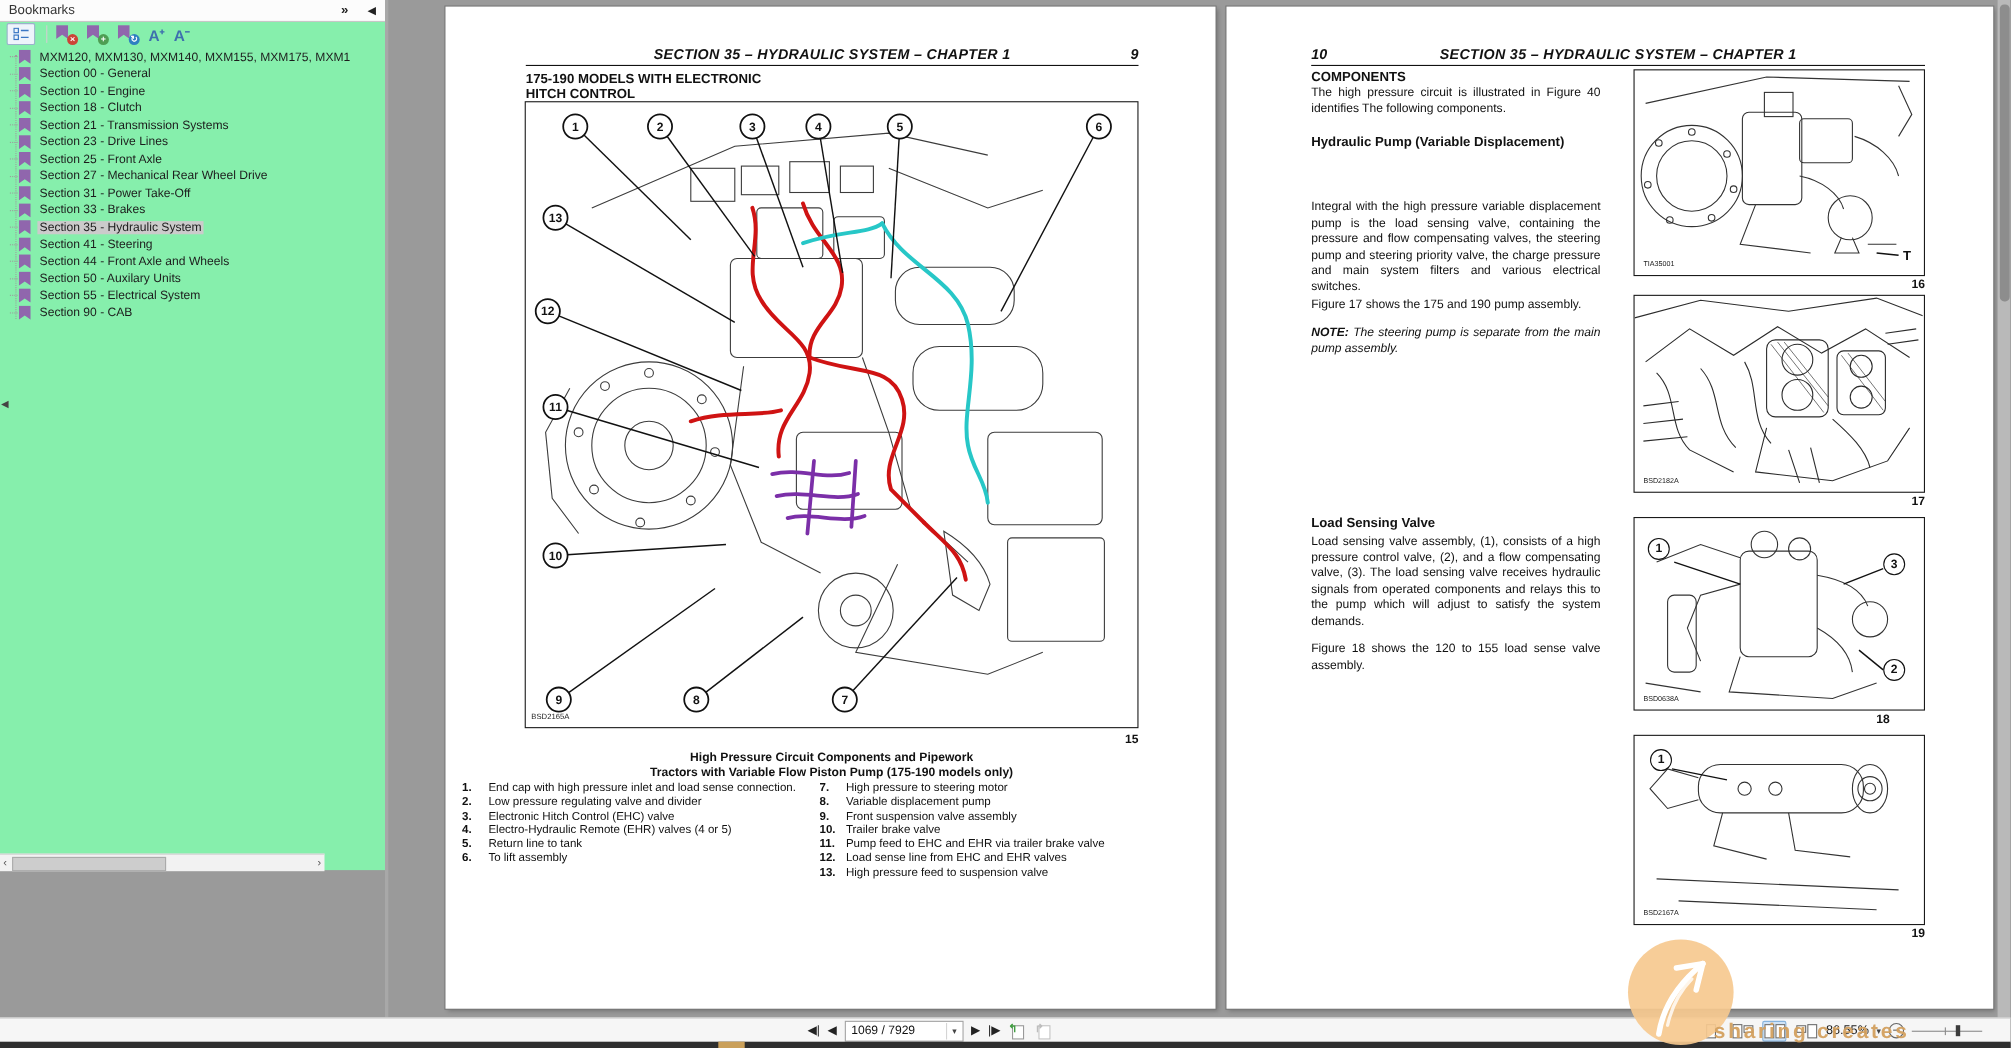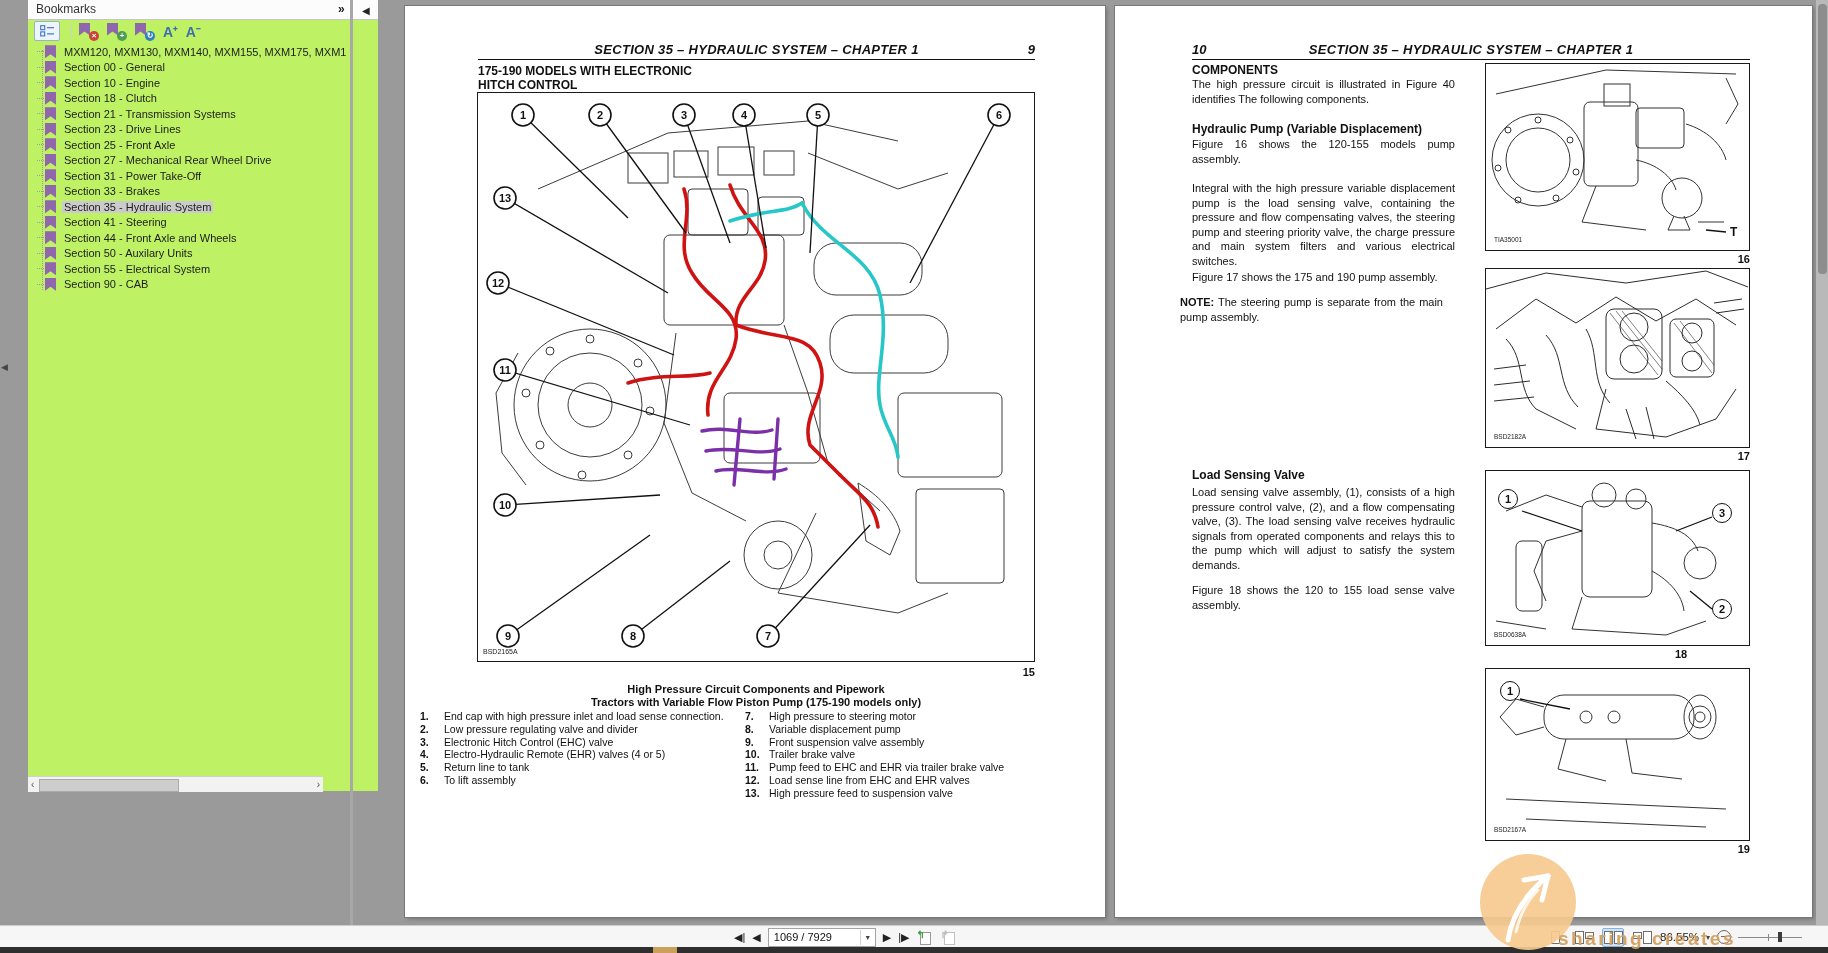--- a/index.html
+++ b/index.html
@@ -1,19 +1,19 @@
 <!DOCTYPE html>
 <html><head>
 <meta charset="utf-8">
 <style>
   html,body{margin:0;padding:0;background:#6f6f6f;font-family:"Liberation Sans",sans-serif;}
   #app{position:relative;width:1828px;height:953px;background:#9a9a9a;overflow:hidden;}
 
   
-  #panel{position:absolute;left:0;top:0;width:350px;height:791px;background:#bef264;z-index:10;margin-left:28px;}
+  #panel{position:absolute;left:0;top:0;width:350px;height:791px;background:#86efac;z-index:10;}
   .panel-header{position:absolute;left:0;top:0;width:100%;height:19px;background:#fcfcfc;border-bottom:1px solid #c6c6c6;}
   .panel-title{position:absolute;left:8px;top:2px;font-size:12px;color:#333;}
   .ph-ico{position:absolute;top:1px;font-size:12px;color:#222;cursor:pointer;line-height:16px;}
   #panel-options{left:310px;font-weight:bold;}
   #panel-collapse{left:334px;font-size:10px;top:3px;}
   .panel-toolbar{position:absolute;left:0;top:20px;width:100%;height:22px;display:flex;align-items:center;padding-left:6px;box-sizing:border-box;}
   .tb-btn{display:flex;align-items:center;justify-content:center;cursor:pointer;margin-right:8px;}
   #btn-checklist{width:24px;height:18px;border:1px solid #9ab2cc;background:#eef4fb;border-radius:2px;}
   .tb-sep{width:1px;height:16px;background:#cfcfcf;margin:0 8px 0 2px;}
   .bm-flag{display:inline-block;width:11px;height:13px;background:#9066ad;clip-path:polygon(0 0,100% 0,100% 100%,50% 70%,0 100%);}
@@ -384,24 +384,23 @@
   </section>
 
   <section class="page" id="page-right">
     <div class="pg-num" style="left:77px;top:36px;">10</div>
     <div class="pg-header" style="left:77px;top:36px;width:558px;text-align:center;">SECTION 35 – HYDRAULIC SYSTEM – CHAPTER 1</div>
     <div class="pg-rule" style="left:77px;top:53px;width:558px;"></div>
 
     <div class="manual-h" style="position:absolute;left:77px;top:57px;">COMPONENTS</div>
     <div class="manual-p" style="position:absolute;left:77px;top:71px;width:263px;">The high pressure circuit is illustrated in Figure 40 identifies The following components.</div>
     <div class="manual-h" style="position:absolute;left:77px;top:116px;">Hydraulic Pump (Variable Displacement)</div>
-    <div class="manual-p" style="position:absolute;left:77px;top:131px;width:263px;">Figure 16 shows the 120-155 models pump assembly.</div>
     <div class="manual-p" style="position:absolute;left:77px;top:175px;width:263px;">Integral with the high pressure variable displacement pump is the load sensing valve, containing the pressure and flow compensating valves, the steering pump and steering priority valve, the charge pressure and main system filters and various electrical switches.</div>
     <div class="manual-p" style="position:absolute;left:77px;top:264px;width:263px;">Figure 17 shows the 175 and 190 pump assembly.</div>
-    <div class="manual-p" style="position:absolute;left:65px;top:289px;width:263px;"><b>NOTE:</b><span> The steering pump is separate from the main pump assembly.</span></div>
+    <div class="manual-p" style="position:absolute;left:77px;top:289px;width:263px;font-style:italic;"><b>NOTE:</b><span> The steering pump is separate from the main pump assembly.</span></div>
 
     <div class="manual-h" style="position:absolute;left:77px;top:462px;">Load Sensing Valve</div>
     <div class="manual-p" style="position:absolute;left:77px;top:479px;width:263px;">Load sensing valve assembly, (1), consists of a high pressure control valve, (2), and a flow compensating valve, (3). The load sensing valve receives hydraulic signals from operated components and relays this to the pump which will adjust to satisfy the system demands.</div>
     <div class="manual-p" style="position:absolute;left:77px;top:577px;width:263px;">Figure 18 shows the 120 to 155 load sense valve assembly.</div>
 
     <div class="fig-frame" style="left:370px;top:57px;width:265px;height:188px;">
       <svg width="262" height="185" viewBox="0 0 262 185">
         <g fill="none" stroke="#333" stroke-width="1">
           <circle cx="52" cy="96" r="46"></circle>
             <circle cx="52" cy="96" r="32"></circle>
@@ -484,21 +483,21 @@
         </g>
         <line x1="36" y1="40" x2="96" y2="60" stroke="#111" stroke-width="1.3"></line>
         <line x1="226" y1="46" x2="190" y2="60" stroke="#111" stroke-width="1.3"></line>
         <line x1="226" y1="138" x2="204" y2="120" stroke="#111" stroke-width="1.3"></line>
         <text x="8" y="166" font-size="6.5" fill="#222" id="fig18-code">BSD0638A</text>
       </svg>
       <div class="callout" style="left:12px;top:18px;">1</div>
       <div class="callout" style="left:226px;top:32px;">3</div>
       <div class="callout" style="left:226px;top:128px;">2</div>
     </div>
-    <div class="fig-no" style="left:560px;top:642px;width:75px;text-align:left;">18</div>
+    <div class="fig-no" style="left:528px;top:642px;width:75px;text-align:right;">18</div>
 
     <div class="fig-frame" style="left:370px;top:662px;width:265px;height:173px;">
       <svg width="262" height="170" viewBox="0 0 262 170">
         <g fill="none" stroke="#333" stroke-width="1">
           <rect x="58" y="26" width="150" height="44" rx="20"></rect>
           <ellipse cx="214" cy="48" rx="16" ry="22"></ellipse>
           <circle cx="214" cy="48" r="11"></circle>
             <circle cx="214" cy="48" r="5"></circle>
           <path d="M58,38 L30,30 L14,48 L30,66 L58,58"></path>
           <path d="M80,70 L72,100 L120,112"></path>

